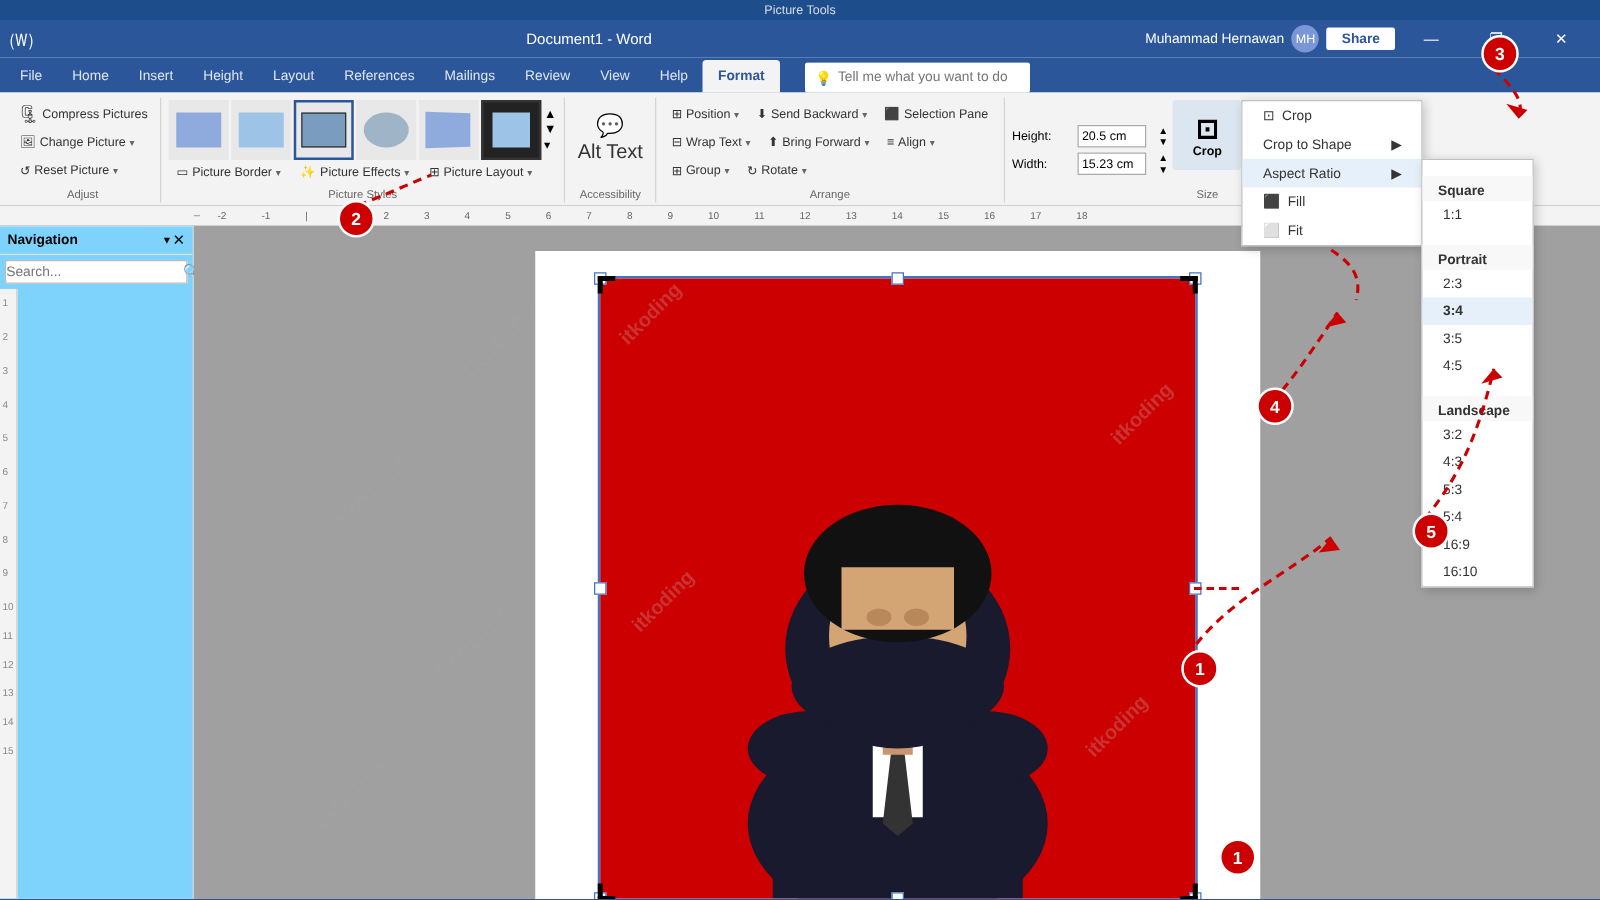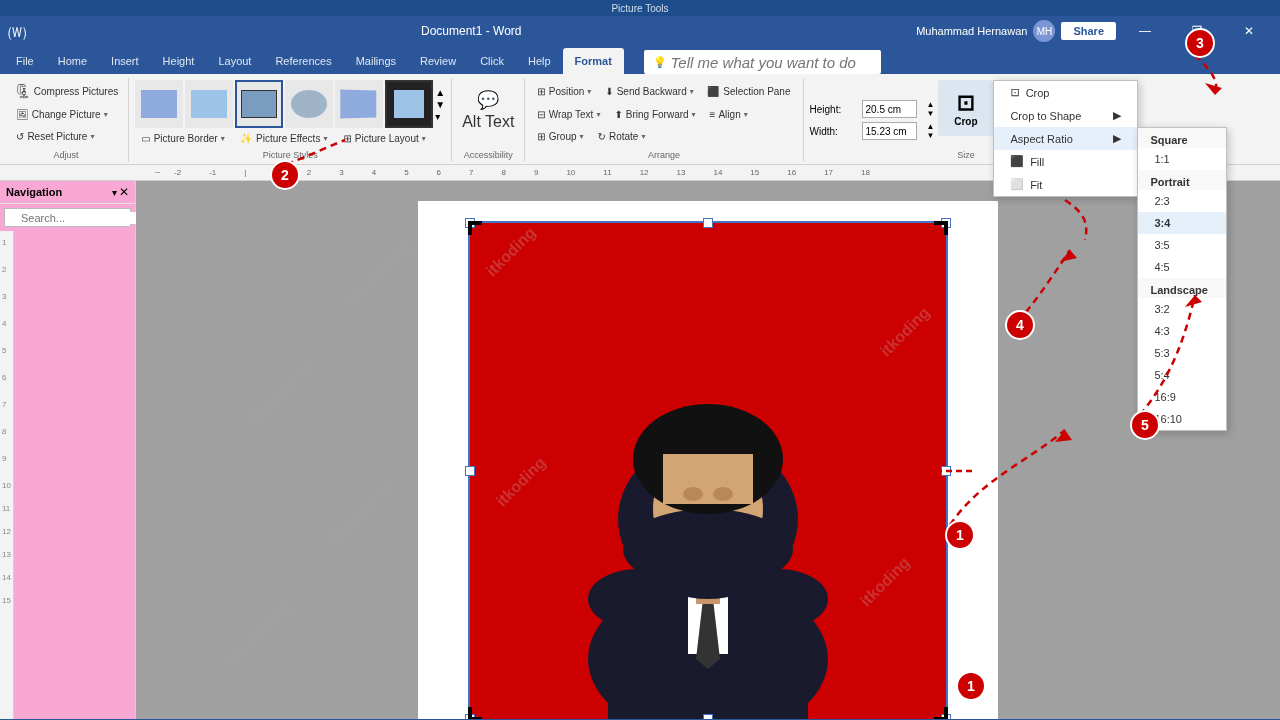--- a/index.html
+++ b/index.html
@@ -147,22 +147,22 @@
       width: 14px;
       background: #f3f3f3;
       border-right: 1px solid #d0d0d0;
       font-size: 8px;
       color: #666;
       flex-shrink: 0;
     }
 
     
     .nav-pane {
-      width: 136px;
-      background: #f9a8d4;
+      width: 155px;
+      background: #7dd3fc;
       border-right: 1px solid #d0d0d0;
       display: flex;
       flex-direction: column;
     }
     .nav-pane-header {
       display: flex;
       align-items: center;
       justify-content: space-between;
       padding: 4px 6px;
       border-bottom: 1px solid #e0e0e0;
@@ -253,20 +253,21 @@
       align-items: center;
       gap: 6px;
     }
     .dropdown-item.has-submenu { justify-content: space-between; }
     .dropdown-section-header {
       padding: 6px 12px 2px;
       font-size: 11px;
       font-weight: 600;
       color: #333;
       background: #f8f8f8;
+      margin-top: 13px;
     }
 
     
     .submenu {
       position: absolute;
       left: 100%;
       top: 0;
       background: white;
       border: 1px solid #c0c0c0;
       box-shadow: 2px 2px 8px rgba(0,0,0,0.2);
@@ -354,27 +355,27 @@
 
 <div class="ribbon-tabs">
   <div class="ribbon-tab">File</div>
   <div class="ribbon-tab">Home</div>
   <div class="ribbon-tab">Insert</div>
   <div class="ribbon-tab">Height</div>
   <div class="ribbon-tab">Layout</div>
   <div class="ribbon-tab">References</div>
   <div class="ribbon-tab">Mailings</div>
   <div class="ribbon-tab">Review</div>
-  <div class="ribbon-tab">Click</div>
+  <div class="ribbon-tab">View</div>
   <div class="ribbon-tab">Help</div>
   <div class="ribbon-tab active">Format</div>
   <div style="flex:1; display:flex; align-items:center; padding-left:20px;">
     <div class="tellme-box">
       <span style="color:#f0a000;">💡</span>
-      <input type="text" style="border: none; outline: none; font-size: 15px; width: 100%; font-style: italic;" placeholder="Tell me what you want to do">
+      <input type="text" style="border: none; outline: none; font-size: 11px; width: 100%;" placeholder="Tell me what you want to do">
     </div>
   </div>
 </div>
 
 <div class="ribbon">
 
   <div class="ribbon-group">
     <div class="ribbon-row">
       <div class="ribbon-btn" style="height:auto;flex-direction:row;min-width:auto;padding:1px 4px;">
         <span style="font-size:14px;">🗜</span>
@@ -606,21 +607,21 @@
 
   <div class="nav-pane">
     <div class="nav-pane-header">
       <span style="font-size:11px;font-weight:600;">Navigation</span>
       <div style="display:flex;gap:2px;align-items:center;">
         <span style="cursor:pointer;font-size:10px;">▾</span>
         <span style="cursor:pointer;font-size:12px;">✕</span>
       </div>
     </div>
     <div style="padding:4px;">
-      <div style="display:flex;align-items:center;border:1px solid #bbb;background:white;padding:2px 16px;">
+      <div style="display:flex;align-items:center;border:1px solid #bbb;background:white;padding:2px 0;">
         <input type="text" style="border: none; outline: none; flex: 1 1 0%; font-size: 11px;" placeholder="Search...">
         <span style="color:#666;cursor:pointer;">🔍</span>
       </div>
     </div>
 
     <div style="display:flex;flex:1;overflow:hidden;">
       <div class="ruler-v" style="font-size:8px;color:#888;padding:2px;">
         <div style="margin-top:5px;">1</div>
         <div style="margin-top:18px;">2</div>
         <div style="margin-top:18px;">3</div>

